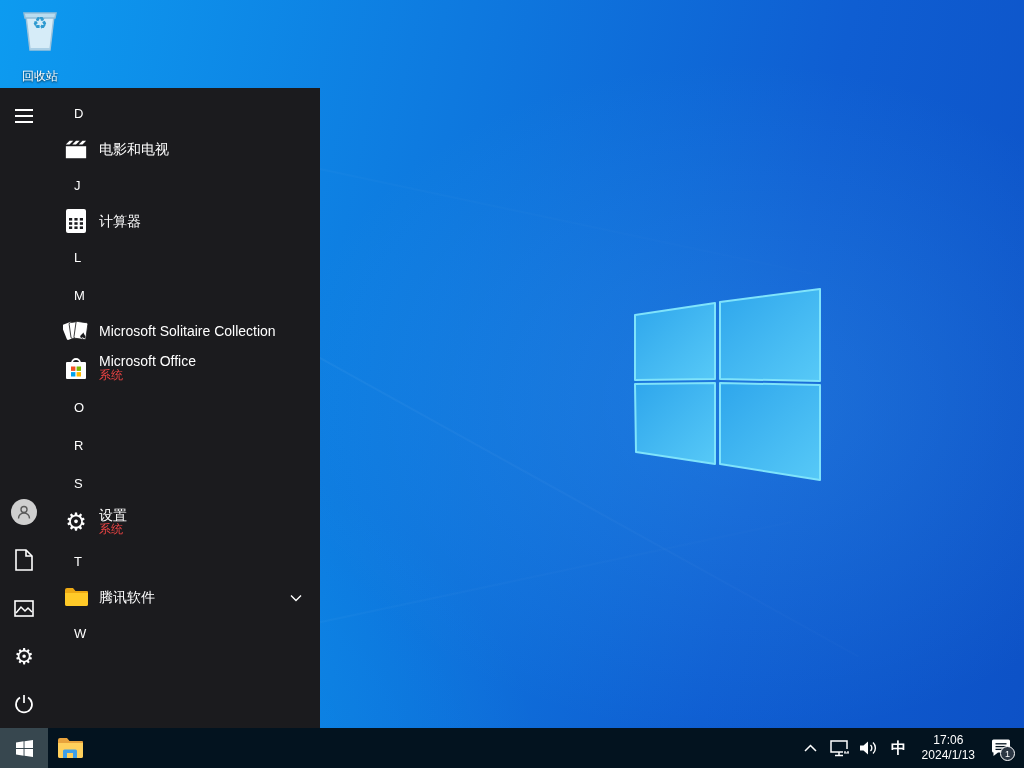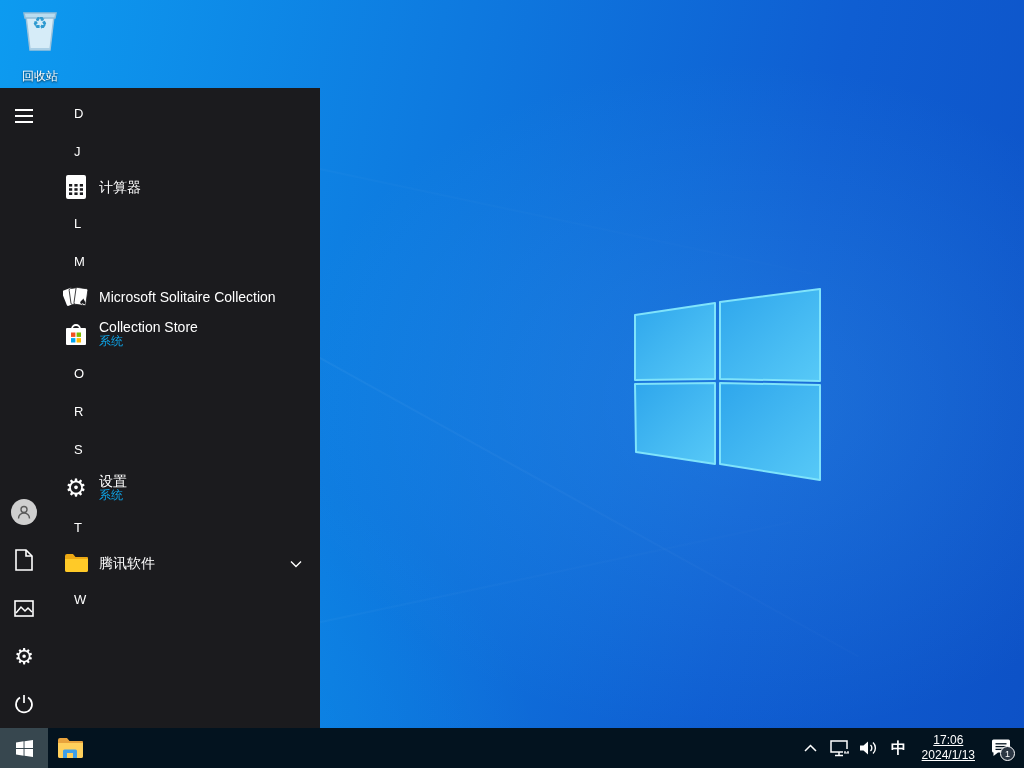--- a/index.html
+++ b/index.html
@@ -49,37 +49,37 @@
   .menu-content { position:absolute; left:48px; top:0; right:0; bottom:0;
     overflow:hidden; padding-top:6px; }
   .letter-row { height:38px; display:flex; align-items:center; padding-left:26px;
     font-size:13px; color:#fff; }
   .app-row { height:34px; display:flex; align-items:center; padding-left:15px; gap:10px; }
   .app-row.double { height:40px; }
   .app-icon { width:26px; height:26px; flex:none; display:flex; align-items:center;
     justify-content:center; position:relative; }
   .app-text { display:flex; flex-direction:column; justify-content:center; }
   .app-label { font-size:14px; color:#fff; line-height:1.15; }
-  .app-sub { font-size:12px; color:#0ea5e9; line-height:1.15; }
+  .app-sub { font-size:12px; color:#ef4444; line-height:1.15; }
   .row-chevron { margin-left:auto; margin-right:18px; }
   .settings-item-glyph { font-size:24px; color:#fff; font-family:"DejaVu Sans",sans-serif; }
   .spade { position:absolute; right:2px; bottom:3px; font-size:9px; color:#1b1b1e;
     font-family:"DejaVu Sans",sans-serif; transform:rotate(8deg); }
 
   
   .taskbar { position:absolute; left:0; top:728px; width:1024px; height:40px;
     background:#03131f; display:flex; align-items:stretch; }
   .start-btn { width:48px; height:40px; background:#37474f;
     display:flex; align-items:center; justify-content:center; }
   .task-btn { width:44px; height:40px; display:flex; align-items:center; justify-content:center; }
   .tray { margin-left:auto; display:flex; align-items:center; gap:7px; padding-right:8px; }
   .tray-ico { width:22px; height:40px; display:flex; align-items:center; justify-content:center; }
   .ime { font-size:15px; color:#fff; font-weight:bold; width:24px; text-align:center; }
   .clock { display:flex; flex-direction:column; align-items:center; justify-content:center;
-    color:#fff; font-size:12px; line-height:15px; padding:0 4px;text-decoration:underline; }
+    color:#fff; font-size:12px; line-height:15px; padding:0 4px; }
   .action-center { position:relative; width:30px; height:40px;
     display:flex; align-items:center; justify-content:center; }
   .ac-badge { position:absolute; right:1px; bottom:7px; width:15px; height:15px;
     border-radius:50%; background:#2c3744; border:1.5px solid #fff; color:#fff;
     font-size:9px; display:flex; align-items:center; justify-content:center; }
 </style>
 </head>
 <body>
 
 <div class="desktop">
@@ -154,20 +154,31 @@
           <line x1="10" y1="1" x2="10" y2="9" stroke="#fff" stroke-width="1.7"></line>
         </svg>
       </div>
     </div>
 
     <div class="menu-content">
 
       <div class="letter-row">
         <span>D</span>
         </div>
+      <div class="app-row">
+        <span class="app-icon">
+          <svg width="24" height="24" viewBox="0 0 26 26">
+            <rect x="2" y="10" width="22" height="13" fill="#fff"></rect>
+            <polygon points="2,8 6,4 10,4 6,8" fill="#fff"></polygon>
+            <polygon points="9,8 13,4 17,4 13,8" fill="#fff"></polygon>
+            <polygon points="16,8 20,4 24,4 20,8" fill="#fff"></polygon>
+          </svg>
+          </span>
+        <span class="app-label">电影和电视</span>
+      </div>
 
       <div class="letter-row">
         <span>J</span>
         </div>
       <div class="app-row">
         <span class="app-icon">
           <svg width="22" height="24" viewBox="0 0 22 24">
             <rect x="1" y="0" width="20" height="24" rx="2" fill="#fff"></rect>
             <g fill="#1b1b1e">
               <rect x="4" y="9" width="3.2" height="2.6"></rect>
@@ -208,21 +219,21 @@
           <svg width="24" height="26" viewBox="0 0 24 26">
             <path d="M8 8 a4 4 0 0 1 8 0" fill="none" stroke="#fff" stroke-width="1.8"></path>
             <rect x="2" y="7" width="20" height="17" rx="1" fill="#fff"></rect>
             <rect x="7" y="11.5" width="4.4" height="4.4" fill="#f25022"></rect>
             <rect x="12.6" y="11.5" width="4.4" height="4.4" fill="#7fba00"></rect>
             <rect x="7" y="17.1" width="4.4" height="4.4" fill="#00a4ef"></rect>
             <rect x="12.6" y="17.1" width="4.4" height="4.4" fill="#ffb900"></rect>
           </svg>
           </span>
         <span class="app-text">
-          <span class="app-label">Collection Store</span>
+          <span class="app-label">Microsoft Office</span>
           <span class="app-sub">系统</span>
         </span>
       </div>
 
       <div class="letter-row">
         <span>O</span>
         </div>
 
       <div class="letter-row">
         <span>R</span>

